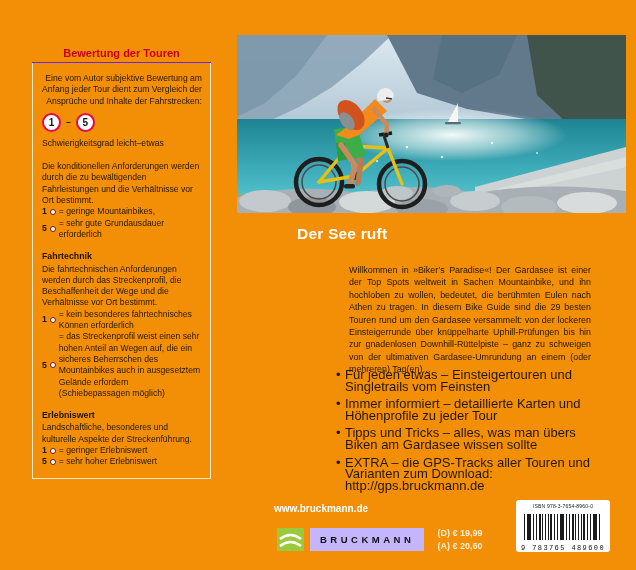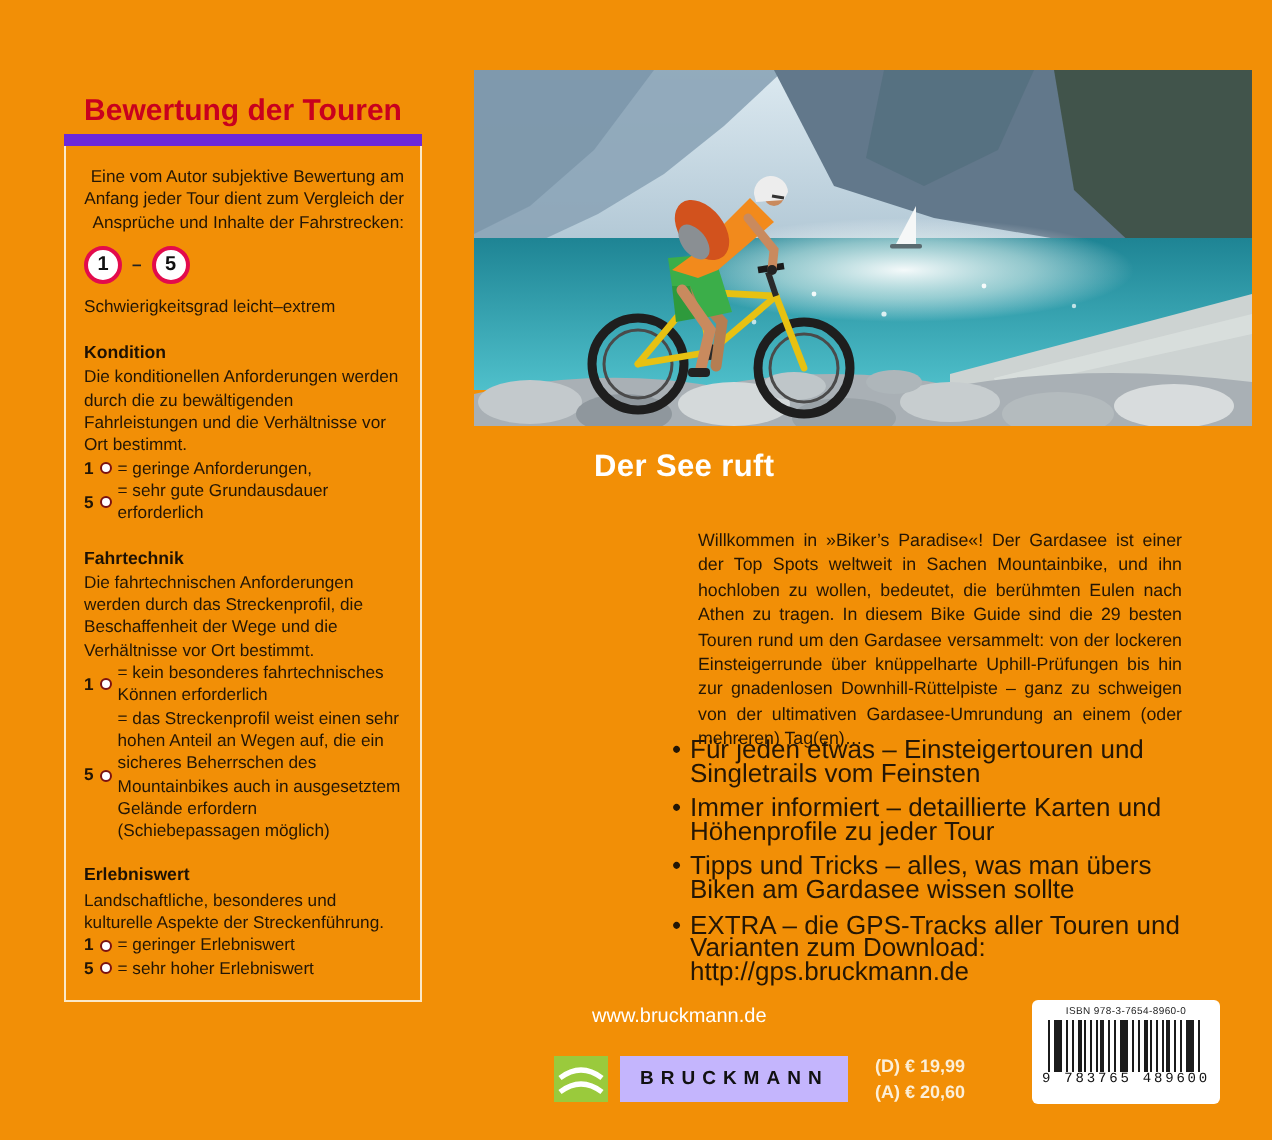--- a/index.html
+++ b/index.html
@@ -5,22 +5,22 @@
   html,body{margin:0;padding:0;background:#555;}
   .page{
     position:relative;width:636px;height:570px;overflow:hidden;
     background:#F28F06;
     font-family:"Liberation Sans","DejaVu Sans",sans-serif;
     -webkit-font-smoothing:antialiased;
   }
   
   .rating-panel{position:absolute;left:28px;top:47px;width:187px;}
   .panel-title{
-    text-align:center;color:#C8001E;font-weight:bold;font-size:15px;
-    padding-bottom:3px;border-bottom:6px solid #6d28d9;margin:0 4px;
+    text-align:center;color:#C8001E;font-weight:bold;font-size:11px;
+    padding-bottom:3px;border-bottom:1px solid #6d28d9;margin:0 4px;
   }
   .panel-box{
     border:1px solid #FBE9C8;border-top:none;margin:0 4px;
     padding:10px 8px 10px 9px;color:#231606;font-size:8.6px;line-height:11.3px;
   }
   .panel-box .intro{margin:0 0 6px 0;text-align:right;}
   .scale-row{display:flex;align-items:center;gap:5px;margin:4px 0 6px 0;}
   .big-circle{
     width:15px;height:15px;border-radius:50%;background:#fff;
     border:2.5px solid #E30B4C;color:#111;font-weight:bold;font-size:10px;
@@ -51,33 +51,33 @@
     color:#241605;font-size:8.9px;line-height:12.4px;text-align:justify;
   }
   .bullets{
     position:absolute;left:336px;top:369px;width:258px;
     color:#241605;font-size:13px;line-height:11.6px;
     list-style:none;margin:0;padding:0;
   }
   .bullets li{position:relative;padding-left:9px;margin-bottom:6px;}
   .bullets li::before{content:"•";position:absolute;left:0;top:0;}
   
-  .website{position:absolute;left:296px;top:503px;color:#fff;font-weight:normal;font-size:10px;}
+  .website{position:absolute;left:274px;top:503px;color:#fff;font-weight:bold;font-size:10px;}
   .logo-row{position:absolute;left:277px;top:528px;display:flex;align-items:stretch;}
   .logo-icon{width:27px;height:23px;background:#9ACA3C;display:flex;align-items:center;justify-content:center;}
   .logo-word{
     margin-left:6px;height:23px;background:#c4b5fd;display:flex;align-items:center;
     padding:0 10px;color:#111;font-weight:bold;font-size:9.5px;letter-spacing:3.5px;
   }
   .prices{position:absolute;left:432px;top:527px;width:56px;text-align:center;
     color:#FCEFD8;font-size:9px;line-height:13px;font-weight:bold;}
   .barcode{
     position:absolute;left:516px;top:500px;width:94px;height:52px;background:#fff;
     border-radius:3px;display:flex;flex-direction:column;align-items:center;
-    padding-top:3px;box-sizing:border-box;
+    padding-top:3px;box-sizing:border-box;justify-content:space-between;
   }
   .isbn-label{font-size:5px;color:#222;letter-spacing:.2px;}
   .bars{
     width:78px;height:26px;margin-top:1px;
     background:
       repeating-linear-gradient(90deg,#1b1b1b 0 1px,transparent 1px 3px),
       repeating-linear-gradient(90deg,transparent 0 4px,#1b1b1b 4px 6px,transparent 6px 11px);
   }
   .ean{font-size:7px;color:#111;letter-spacing:1.4px;margin-top:0px;font-family:"Liberation Mono","DejaVu Sans Mono",monospace;}
 </style>
@@ -88,31 +88,30 @@
 
   <div class="rating-panel">
     <div class="panel-title">Bewertung der Touren</div>
     <div class="panel-box">
       <p class="intro">Eine vom Autor subjektive Bewertung am Anfang jeder Tour dient zum Vergleich der Ansprüche und Inhalte der Fahrstrecken:</p>
       <div class="scale-row">
         <span class="big-circle">1</span>
         <span class="scale-dash">–</span>
         <span class="big-circle">5</span>
       </div>
-      <p class="scale-caption">Schwierigkeitsgrad leicht–extrem</p>
+      <p class="scale-caption">Schwierigkeitsgrad leicht–etwas</p>
 
       <div class="legend-section">
-        <h3>Kondition</h3>
         <p class="body">Die konditionellen Anforderungen werden durch die zu bewältigenden Fahrleistungen und die Verhältnisse vor Ort bestimmt.</p>
         <div class="level">
           <span class="lvl-pre">
               <span class="lvl-n">1</span>
               <span class="dot"></span>
             </span>
-          <span>= geringe Anforderungen,</span>
+          <span>= geringe Mountainbikes,</span>
         </div>
         <div class="level">
           <span class="lvl-pre">
               <span class="lvl-n">5</span>
               <span class="dot"></span>
             </span>
           <span>= sehr gute Grundausdauer erforderlich</span>
         </div>
       </div>
 

